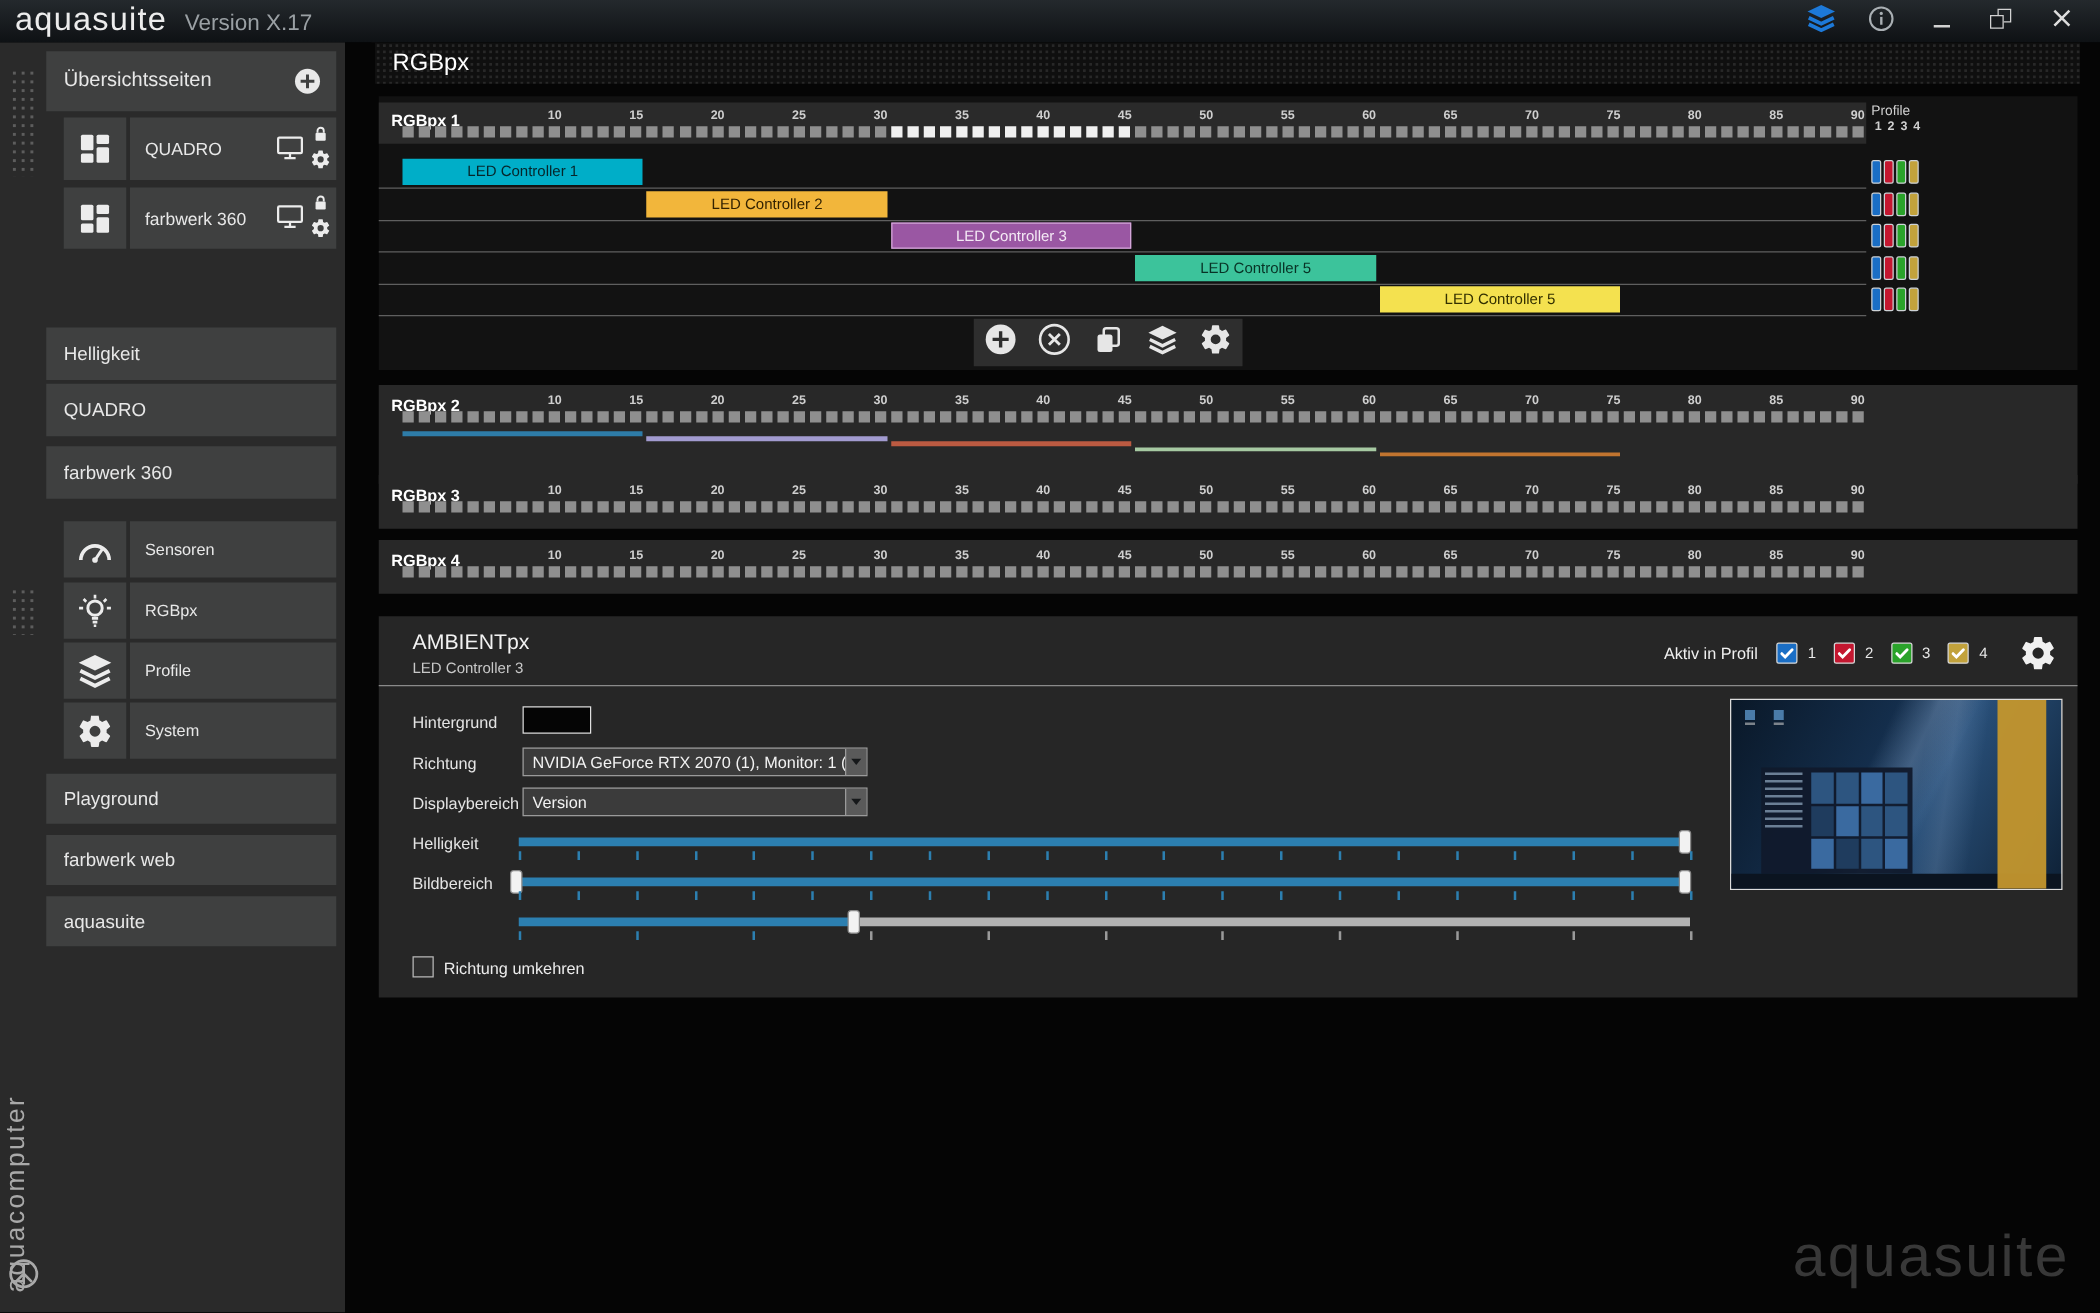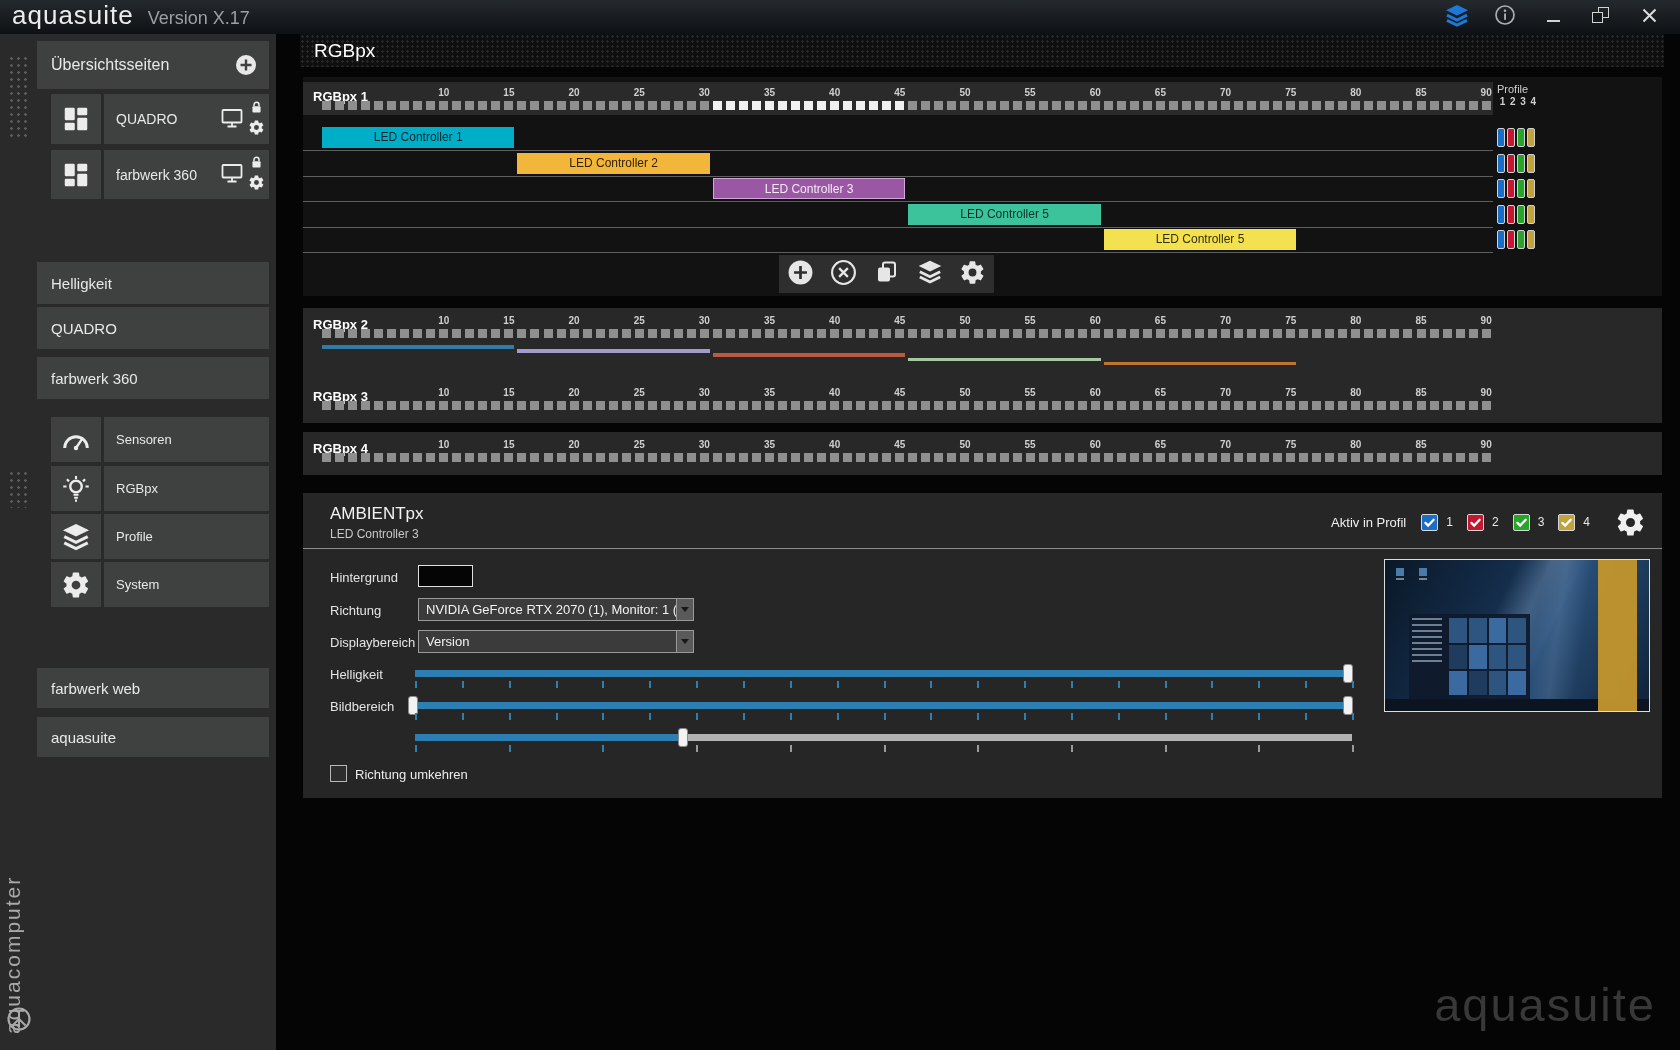--- a/index.html
+++ b/index.html
@@ -281,20 +281,23 @@
       <div class="sbox sub-icon" style="top:528px;height:45px;">
         <svg width="30" height="30" viewBox="0 0 24 24" fill="#ececec">
             <path d="M19.4 13c.04-.33.06-.66.06-1s-.02-.67-.06-1l2.1-1.65a.5.5 0 0 0 .12-.64l-2-3.46a.5.5 0 0 0-.6-.22l-2.49 1a7.3 7.3 0 0 0-1.73-1l-.38-2.65A.5.5 0 0 0 13.92 2h-4a.5.5 0 0 0-.5.42L9.05 5.07c-.63.26-1.2.6-1.73 1l-2.49-1a.5.5 0 0 0-.6.22l-2 3.46a.5.5 0 0 0 .12.64L4.45 11c-.04.33-.06.66-.06 1s.02.67.06 1l-2.1 1.65a.5.5 0 0 0-.12.64l2 3.46c.13.22.39.31.6.22l2.49-1c.53.4 1.1.74 1.73 1l.38 2.65a.5.5 0 0 0 .5.42h4a.5.5 0 0 0 .5-.42l.38-2.65c.63-.26 1.2-.6 1.73-1l2.49 1c.21.09.47 0 .6-.22l2-3.46a.5.5 0 0 0-.12-.64L19.4 13zM12 15.5a3.5 3.5 0 1 1 0-7 3.5 3.5 0 0 1 0 7z"></path>
           </svg>
       </div>
       <div class="sbox sub-label" style="top:528px;height:45px;">
           <span>System</span>
         </div>
     </div>
 
+    <div class="sbox group" style="top:585px;height:40px;">
+        <span>Playground</span>
+      </div>
     <div class="sbox group" style="top:634px;height:40px;">
         <span>farbwerk web</span>
       </div>
     <div class="sbox group" style="top:683px;height:40px;">
         <span>aquasuite</span>
       </div>
 
     <div class="brand-v">aquacomputer</div>
     <div class="side-logo">
       <svg width="26" height="26" viewBox="0 0 26 26">

